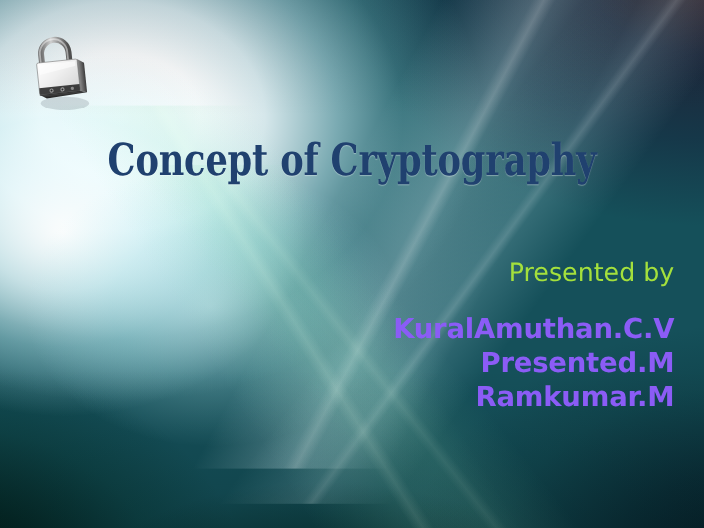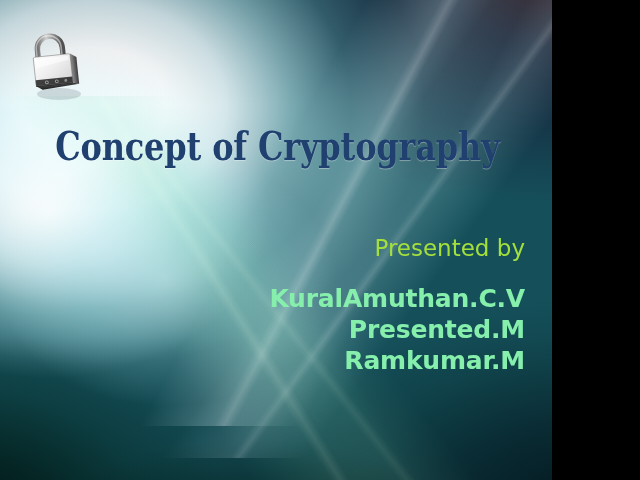--- a/index.html
+++ b/index.html
@@ -2,21 +2,21 @@
 <html><head>
 <meta charset="utf-8">
 <style>
   html, body {
     margin: 0;
     padding: 0;
     background: #000;
   }
   #slide {
     position: relative;
-    width: 552px;
+    width: 640px;
     height: 480px;
     overflow: hidden;
     font-family: "Liberation Sans", sans-serif;
     background-color: #0b2a33;
   }
 
   
   .bg-layer {
     position: absolute;
     inset: 0;
@@ -187,21 +187,21 @@
     position: absolute;
     right: 27px;
     top: 283px;
     text-align: right;
   }
   .presenter-name {
     font-family: "DejaVu Sans", "Liberation Sans", sans-serif;
     font-weight: bold;
     font-size: 25px;
     line-height: 31px;
-    color: #86efac;
+    color: #8b5cf6;
     white-space: nowrap;
     letter-spacing: -0.2px;
   }
 </style>
 </head>
 <body>
 
 <div id="slide">
 
   <div class="bg-layer" id="bg-base"></div>

